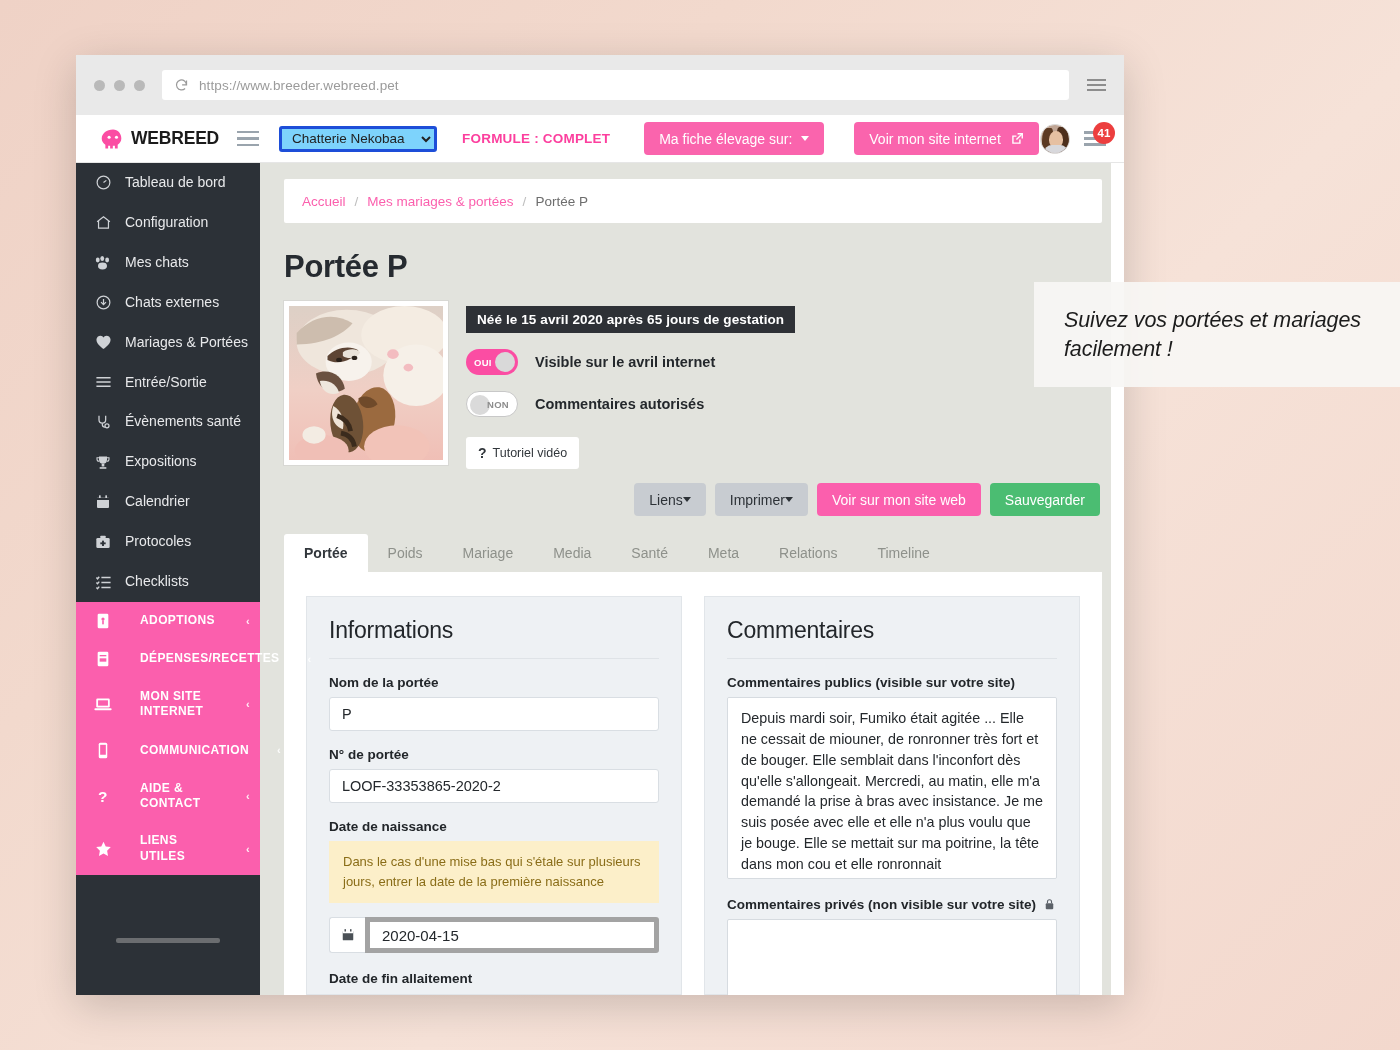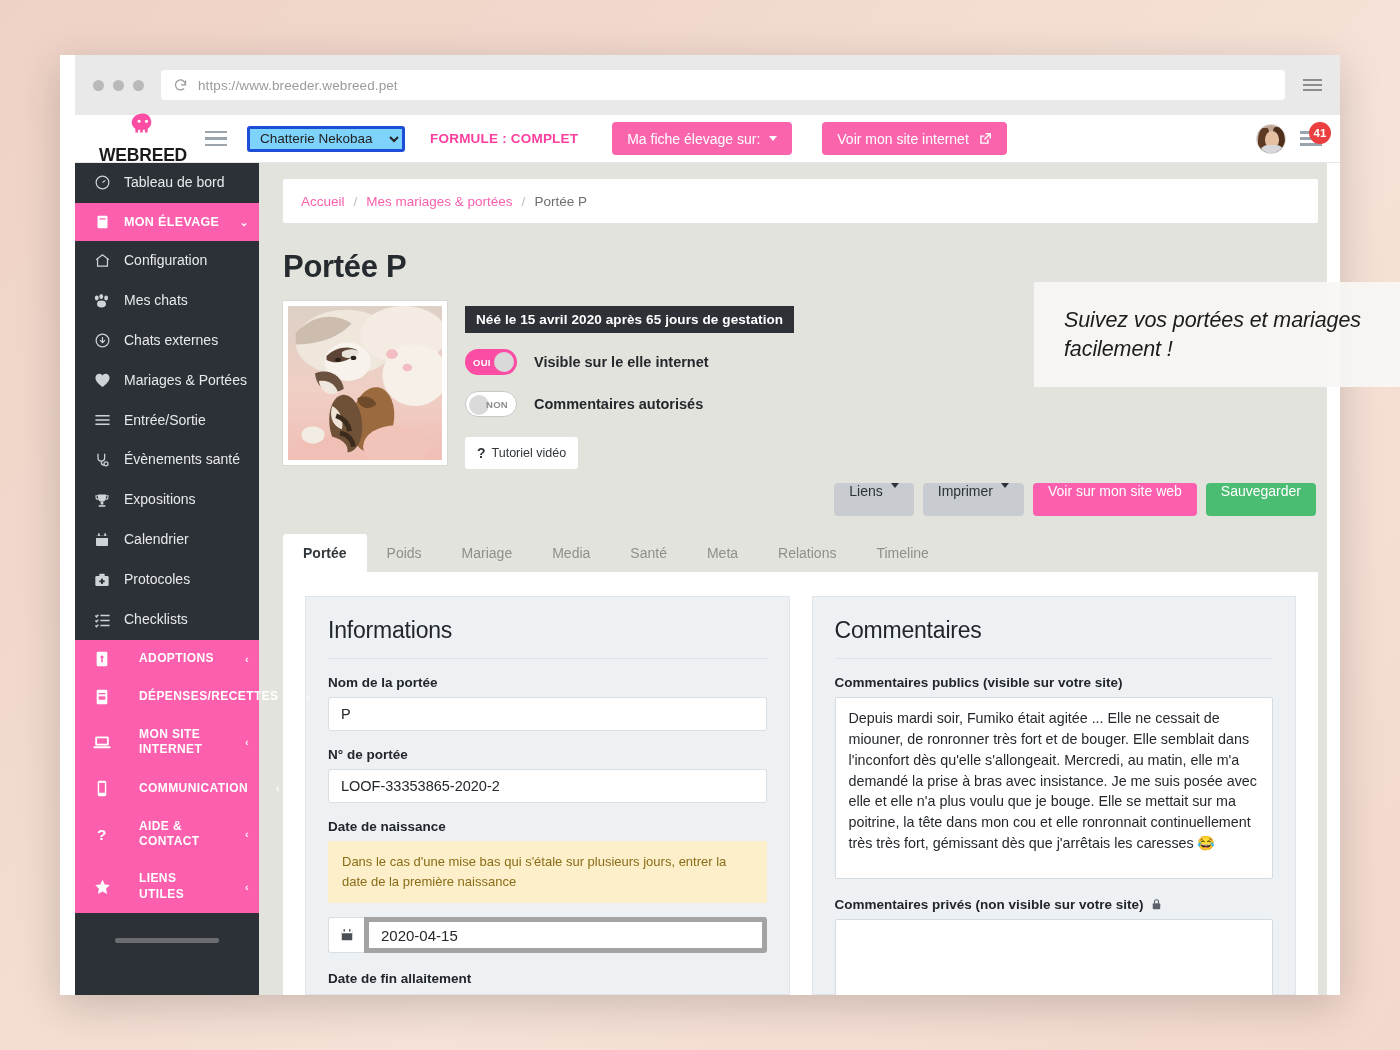--- a/index.html
+++ b/index.html
@@ -9,26 +9,25 @@
     overflow: hidden;
   }
   body {
     background: linear-gradient(135deg, #efd2c6 0%, #f2d9cd 30%, #f6e2d8 60%, #f3d8cd 100%);
     position: relative;
   }
 
   
   .browser {
     position: absolute;
-    left: 60px; top: 55px;
-    width: 1280px; height: 940px;
+    left: 76px; top: 55px;
+    width: 1048px; height: 940px;
     background: #fff;
     box-shadow: 0 10px 40px rgba(0,0,0,0.18);
     overflow: hidden;
-    padding-left: 15px;
   }
   .browser-bar {
     height: 60px;
     background: #e9e9e9;
     display: flex; align-items: center;
     padding: 0 18px;
   }
   .dots { display: flex; gap: 9px; margin-right: 17px; }
   .dot { width: 11px; height: 11px; border-radius: 50%; background: #b9b9b9; }
   .urlbar {
@@ -40,21 +39,21 @@
   .hamburger-browser { display: flex; flex-direction: column; gap: 3px; margin-left: 18px; cursor: pointer; }
   .hamburger-browser i { display:block; width: 19px; height: 2px; background: #8d8d8d; }
 
   
   .topnav {
     height: 48px; background: #fff;
     display: flex; align-items: center; padding: 0 14px 0 24px;
     border-bottom: 1px solid #e6e6e6;
     position: relative;
   }
-  .logo { display: flex; align-items: center; gap: 11px; flex-direction: column; }
+  .logo { display: flex; align-items: center; gap: 5px; }
   .logo-mark { width: 26px; height: 22px; flex: none; }
   .logo-text { font-size: 17.5px; font-weight: bold; letter-spacing: -0.2px; color: #1b1b1b; }
   .nav-burger { margin-left: 18px; display: flex; flex-direction: column; gap: 4px; cursor: pointer; }
   .nav-burger i { display: block; width: 22px; height: 2.5px; background: #9aa4ad; }
   .breeder-select {
     margin-left: 20px; height: 26px; width: 158px;
     border: 3px solid #1d4ed8; border-radius: 3px; background: #7dd3fc;
     font-size: 13.5px; color: #222; padding-left: 6px;
     font-family: "Liberation Sans", sans-serif;
   }
@@ -181,21 +180,21 @@
     font-family: "Liberation Sans", sans-serif;
   }
   .tuto-btn b { font-size: 14px; }
 
   .action-row {
     display: flex; justify-content: flex-end; gap: 9px;
     margin: 14px 24px 0 0; align-items: center;
   }
   .abtn {
     height: 33px; border: none; border-radius: 4px; padding: 0 15px;
-    font-size: 14px; cursor: pointer; display: flex; align-items: flex-start; gap: 8px;
+    font-size: 14px; cursor: pointer; display: flex; align-items: center; gap: 0;
     font-family: "Liberation Sans", sans-serif;
   }
   .abtn.grey { background: #c8ccd1; color: #2d3237; }
   .abtn.pink { background: #fb5fad; color: #fff; }
   .abtn.green { background: #4bbd72; color: #fff; }
   .caret-dark {
     width: 0; height: 0; border-left: 4.5px solid transparent;
     border-right: 4.5px solid transparent; border-top: 5px solid #2d3237;
   }
 
@@ -348,30 +347,20 @@
       <div class="side-item">
         <span class="ico">
           <svg width="17" height="17" viewBox="0 0 24 24" fill="none" stroke="currentColor" stroke-width="1.7">
               <circle cx="12" cy="12" r="9"></circle>
               <path d="M12 12l4-3"></path>
             </svg>
         </span>
         <span>Tableau de bord</span>
       </div>
 
-      <div class="side-item active-pink">
-        <span class="ico">
-          <svg width="15" height="16" viewBox="0 0 24 24" fill="currentColor">
-              <rect x="4" y="2" width="16" height="20" rx="2"></rect>
-              <rect x="7" y="6" width="10" height="2" fill="#fb5fad"></rect>
-            </svg>
-        </span>
-        <span>MON ÉLEVAGE</span>
-        <span class="chev">⌄</span>
-      </div>
 
       <div class="side-item">
         <span class="ico">
           <svg width="17" height="17" viewBox="0 0 24 24" fill="none" stroke="currentColor" stroke-width="1.7">
               <path d="M3 11l9-7 9 7"></path>
               <path d="M5 10v10h14V10"></path>
             </svg>
         </span>
         <span>Configuration</span>
       </div>
@@ -593,21 +582,21 @@
         </div>
 
         <div class="hero-right">
           <div class="birth-badge">Néé le 15 avril 2020 après 65 jours de gestation</div>
 
           <div class="toggle-row">
             <div class="toggle on">
               <span class="lbl">OUI</span>
               <span class="knob"></span>
             </div>
-            <span class="toggle-label">Visible sur le elle internet</span>
+            <span class="toggle-label">Visible sur le avril internet</span>
           </div>
 
           <div class="toggle-row">
             <div class="toggle off">
               <span class="knob"></span>
               <span class="lbl">NON</span>
             </div>
             <span class="toggle-label">Commentaires autorisés</span>
           </div>
 

